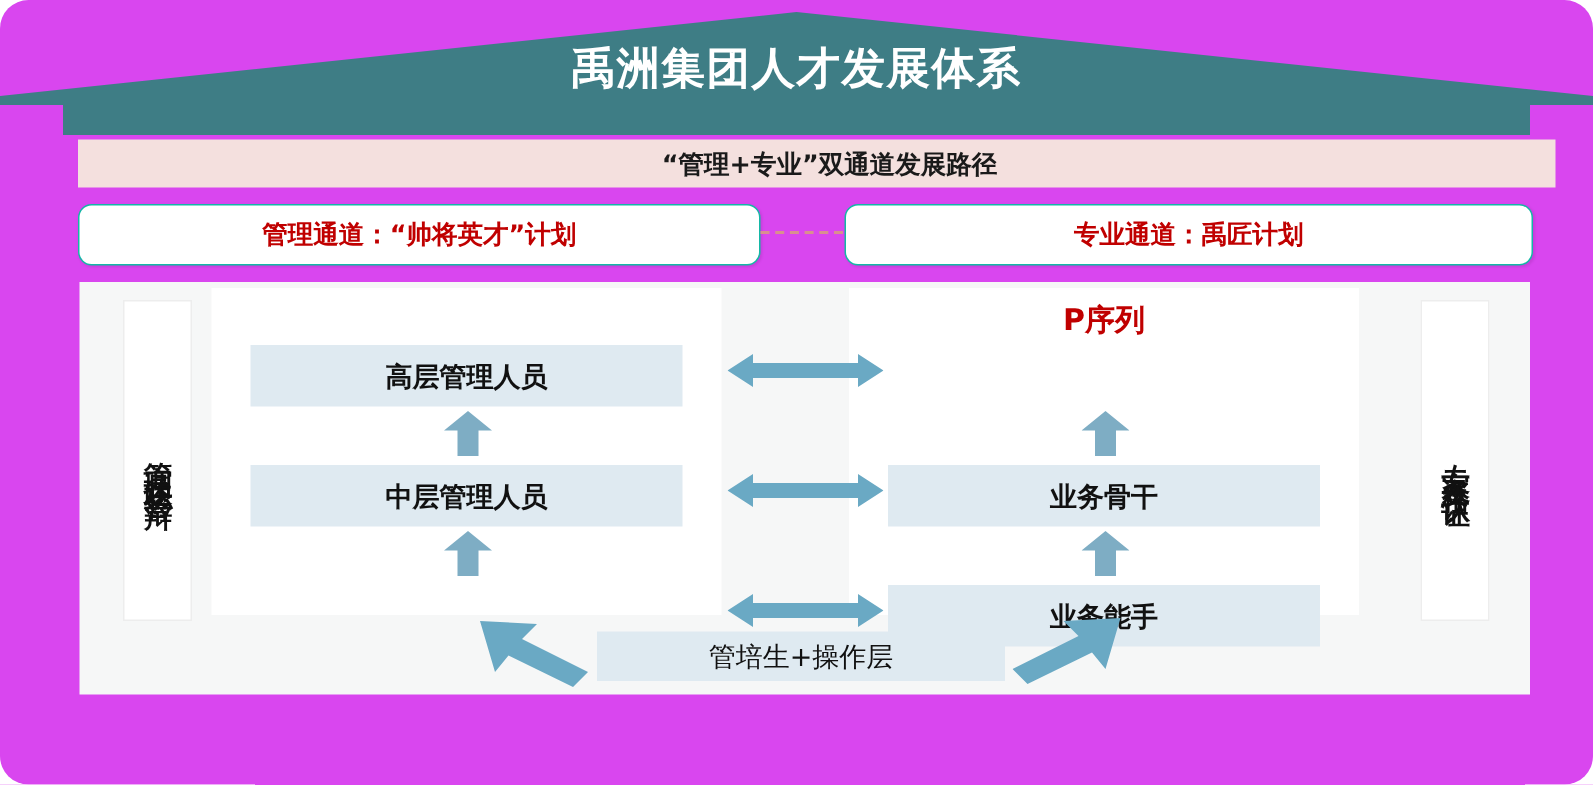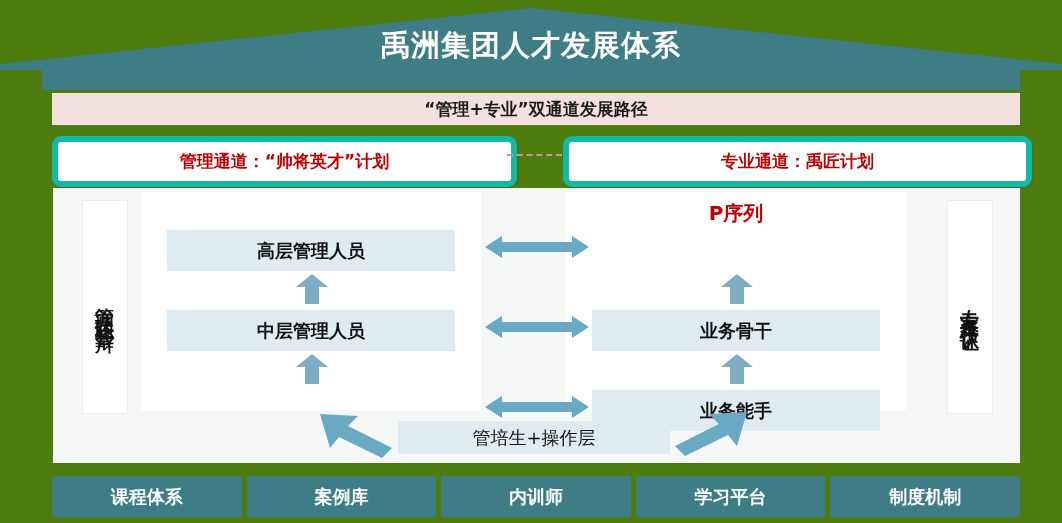--- a/index.html
+++ b/index.html
@@ -7,22 +7,23 @@
     padding: 0;
     background: #ffffff;
   }
   body {
     font-family: "DejaVu Sans", "Liberation Sans", sans-serif;
   }
   #canvas {
     position: relative;
     width: 1062px;
     height: 523px;
-    background: #4d7c0f;
+    background: #d946ef;
     overflow: hidden;
+    border-radius: 19px;
   }
 
   
   #roof-banner {
     position: absolute;
     left: 0;
     top: 8px;
     width: 1062px;
     height: 82px;
   }
@@ -48,29 +49,30 @@
     width: 968px;
     height: 32px;
     background: #f4e0de;
     display: flex;
     align-items: center;
     justify-content: center;
     color: #1a1a1a;
     font-size: 17px;
     font-weight: bold;
     white-space: nowrap;
+    padding-left: 17px;
   }
 
   
   .channel-box {
     position: absolute;
     top: 136px;
     height: 39px;
     background: #ffffff;
-    border: 6px solid #14b8a6;
+    border: 1px solid #14b8a6;
     border-radius: 9px;
     box-shadow: 1px 1px 2px rgba(0,0,0,0.10);
     display: flex;
     align-items: center;
     justify-content: center;
     color: #c00000;
     font-size: 17px;
     font-weight: bold;
     white-space: nowrap;
   }
@@ -308,21 +310,14 @@
     </div>
     <div id="trainee-box">管培生+操作层</div>
     <div id="diag-arrow-right">
       <svg width="74" height="48" viewBox="0 0 74 48" xmlns="http://www.w3.org/2000/svg">
         <polygon points="72,4 34,6 44,16 0,38 10,48 53,27 62,38" fill="#6aa9c4"></polygon>
       </svg>
     </div>
 
   </div>
 
-  <div id="support-bar">
-    <div class="support-item">课程体系</div>
-    <div class="support-item">案例库</div>
-    <div class="support-item">内训师</div>
-    <div class="support-item">学习平台</div>
-    <div class="support-item">制度机制</div>
-  </div>
 
 </div>
 
 </body></html>

